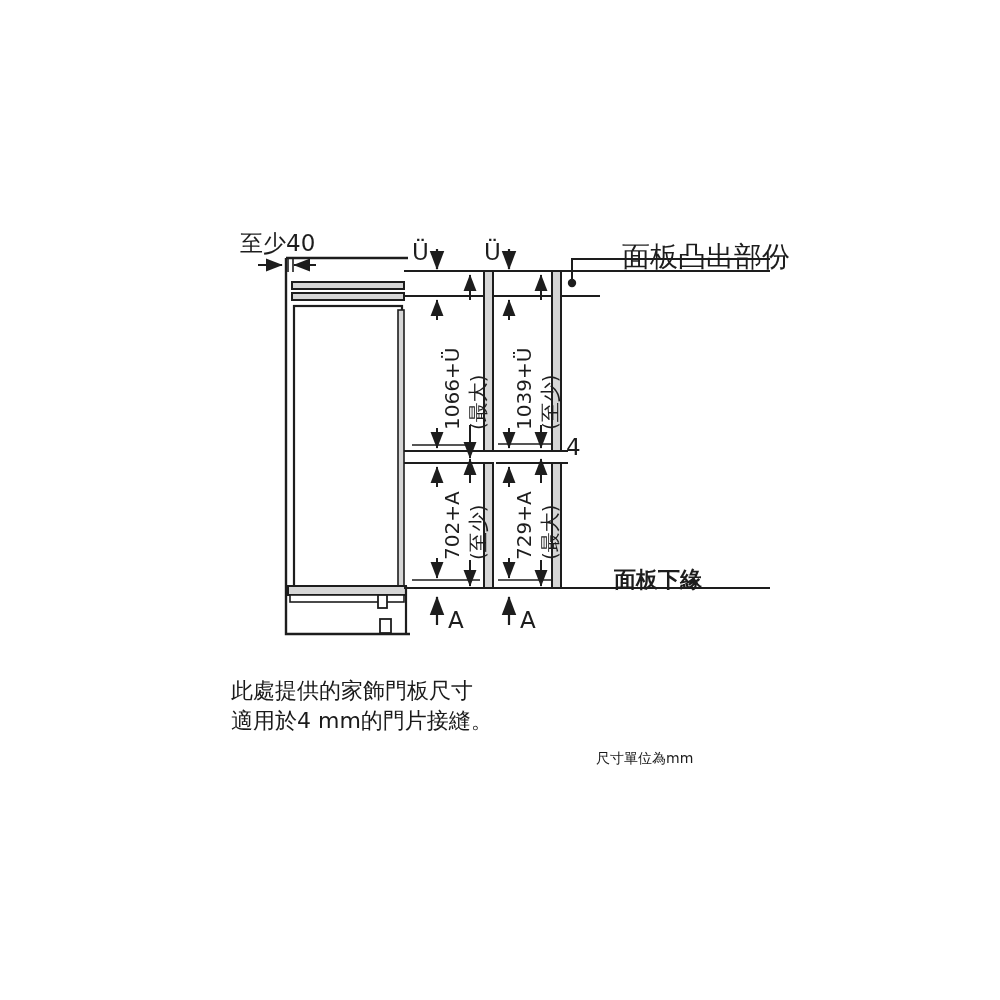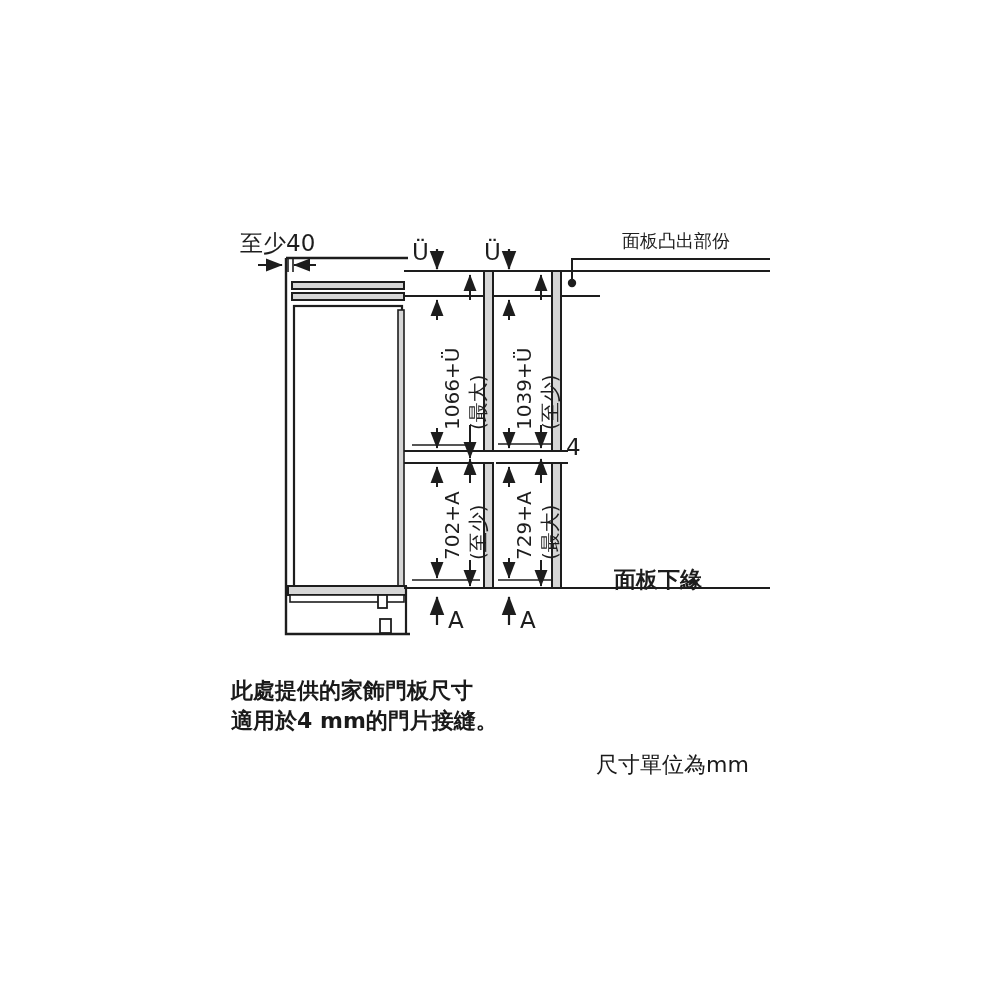--- a/index.html
+++ b/index.html
@@ -33,23 +33,22 @@
     white-space:nowrap;
     font-size:20px;
     font-family:"DejaVu Sans","Liberation Sans",sans-serif;
     color:#1d1d1d;
   }
   .note{
     position:absolute;
     font-size:22px;
     line-height:1.35;
     white-space:pre-line;
-    font-weight:bold;
   }
-  .units{position:absolute;font-size:22px;white-space:pre;}
+  .units{position:absolute;font-size:14px;white-space:pre;}
 </style>
 </head>
 <body>
 
 <div id="stage">
 
   <svg width="1000" height="1000" viewBox="0 0 1000 1000">
     <defs>
       <marker id="arrHeadDown" markerWidth="9" markerHeight="9" refX="4.5" refY="8.2" orient="auto">
         <path d="M1.2,0 L7.8,0 L4.5,8.6 Z" fill="#1d1d1d"></path>
@@ -178,21 +177,21 @@
 
   <div class="rot" style="left:512px; top:430px;">1039+Ü</div>
   <div class="rot" style="left:537px; top:430px;">(至少)</div>
 
   <div class="rot" style="left:440px; top:560px;">702+A</div>
   <div class="rot" style="left:465px; top:560px;">(至少)</div>
 
   <div class="rot" style="left:512px; top:560px;">729+A</div>
   <div class="rot" style="left:537px; top:560px;">(最大)</div>
 
-  <div class="lbl lbl-cjk" style="left:622px; top:230px; font-size:18px;">面板凸出部份</div>
+  <div class="lbl lbl-cjk" style="left:622px; top:239px; font-size:28px;">面板凸出部份</div>
 
   <div class="lbl lbl-cjk" style="left:614px; top:566px; font-size:22px;font-weight:bold;">面板下緣</div>
 
   <div class="note" style="left:231px; top:676px;">此處提供的家飾門板尺寸
 適用於4 mm的門片接縫。</div>
 
   <div class="units" style="left:596px; top:750px;">尺寸單位為mm</div>
 
 </div>
 

